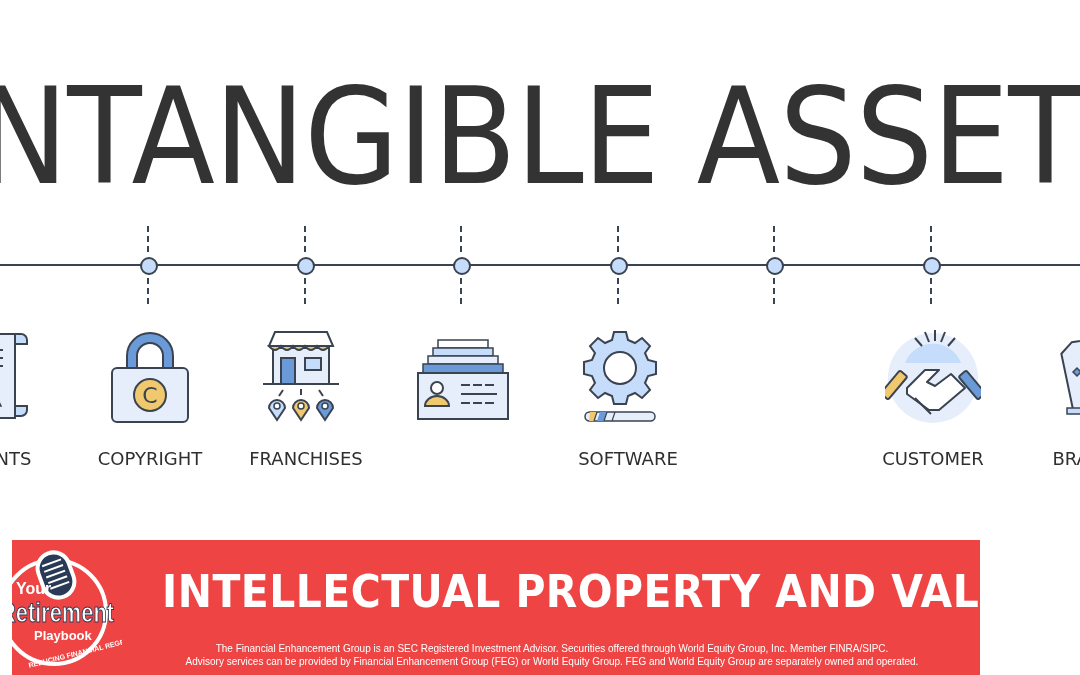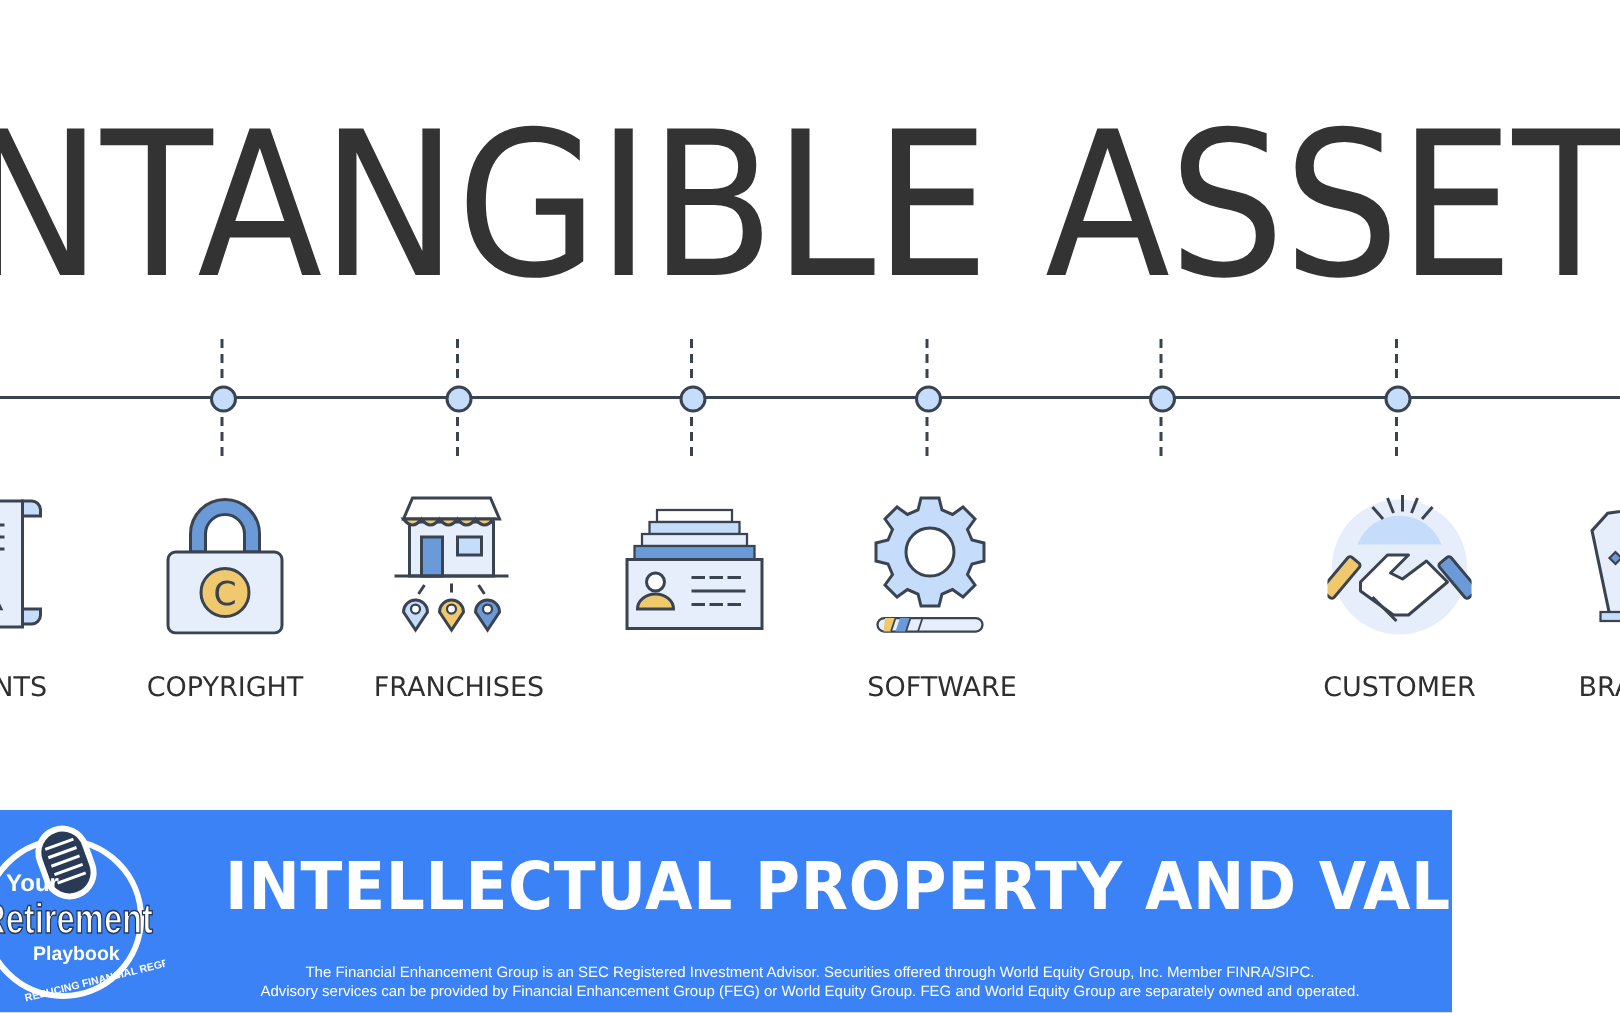--- a/index.html
+++ b/index.html
@@ -7,21 +7,21 @@
   .hero { position:absolute; left:0; top:0; width:1080px; height:540px; background:#fff; overflow:hidden; }
   .title { position:absolute; top:62px; left:-58px; white-space:nowrap; font-family:"DejaVu Sans", sans-serif; font-size:134px; line-height:150px; color:#333333; letter-spacing:-1px; transform:scaleX(0.91); transform-origin:left top; }
   .timeline-line { position:absolute; left:0; top:264px; width:1080px; height:2px; background:#3a4350; }
   .node { position:absolute; top:257px; width:14px; height:14px; margin-left:-8px; border-radius:50%; background:#c5dcfb; border:2px solid #3a4350; box-sizing:content-box; }
   .dash { position:absolute; width:0; border-left:2px dashed #3a4350; margin-left:-1px; }
   .dash.up { top:226px; height:26px; }
   .dash.down { top:278px; height:26px; }
   .item { position:absolute; top:328px; width:160px; margin-left:-80px; text-align:center; }
   .item svg { display:block; margin:0 auto; }
   .label { position:absolute; top:448px; width:200px; margin-left:-100px; text-align:center; font-family:"DejaVu Sans", sans-serif; font-size:18px; color:#2f2f2f; letter-spacing:0px; white-space:nowrap; }
-  .banner { position:absolute; left:0; top:540px; width:968px; height:135px; background:#3b82f6; overflow:hidden; }
+  .banner { position:absolute; left:12px; top:540px; width:968px; height:135px; background:#ef4444; overflow:hidden; }
   .banner-title { position:absolute; left:150px; top:26px; white-space:nowrap; font-family:"DejaVu Sans", sans-serif; font-weight:bold; font-size:44px; color:#ffffff; letter-spacing:0.5px; transform:scaleX(0.93); transform-origin:left top; }
   .disclaimer { position:absolute; left:150px; width:780px; text-align:center; font-family:"Liberation Sans", sans-serif; font-size:10px; color:#ffffff; white-space:nowrap; }
   .disc1 { top:103px; }
   .disc2 { top:116px; }
   .logo { position:absolute; left:-20px; top:0; width:130px; height:135px; }
 </style>
 </head>
 <body>
 
 <div class="hero">

